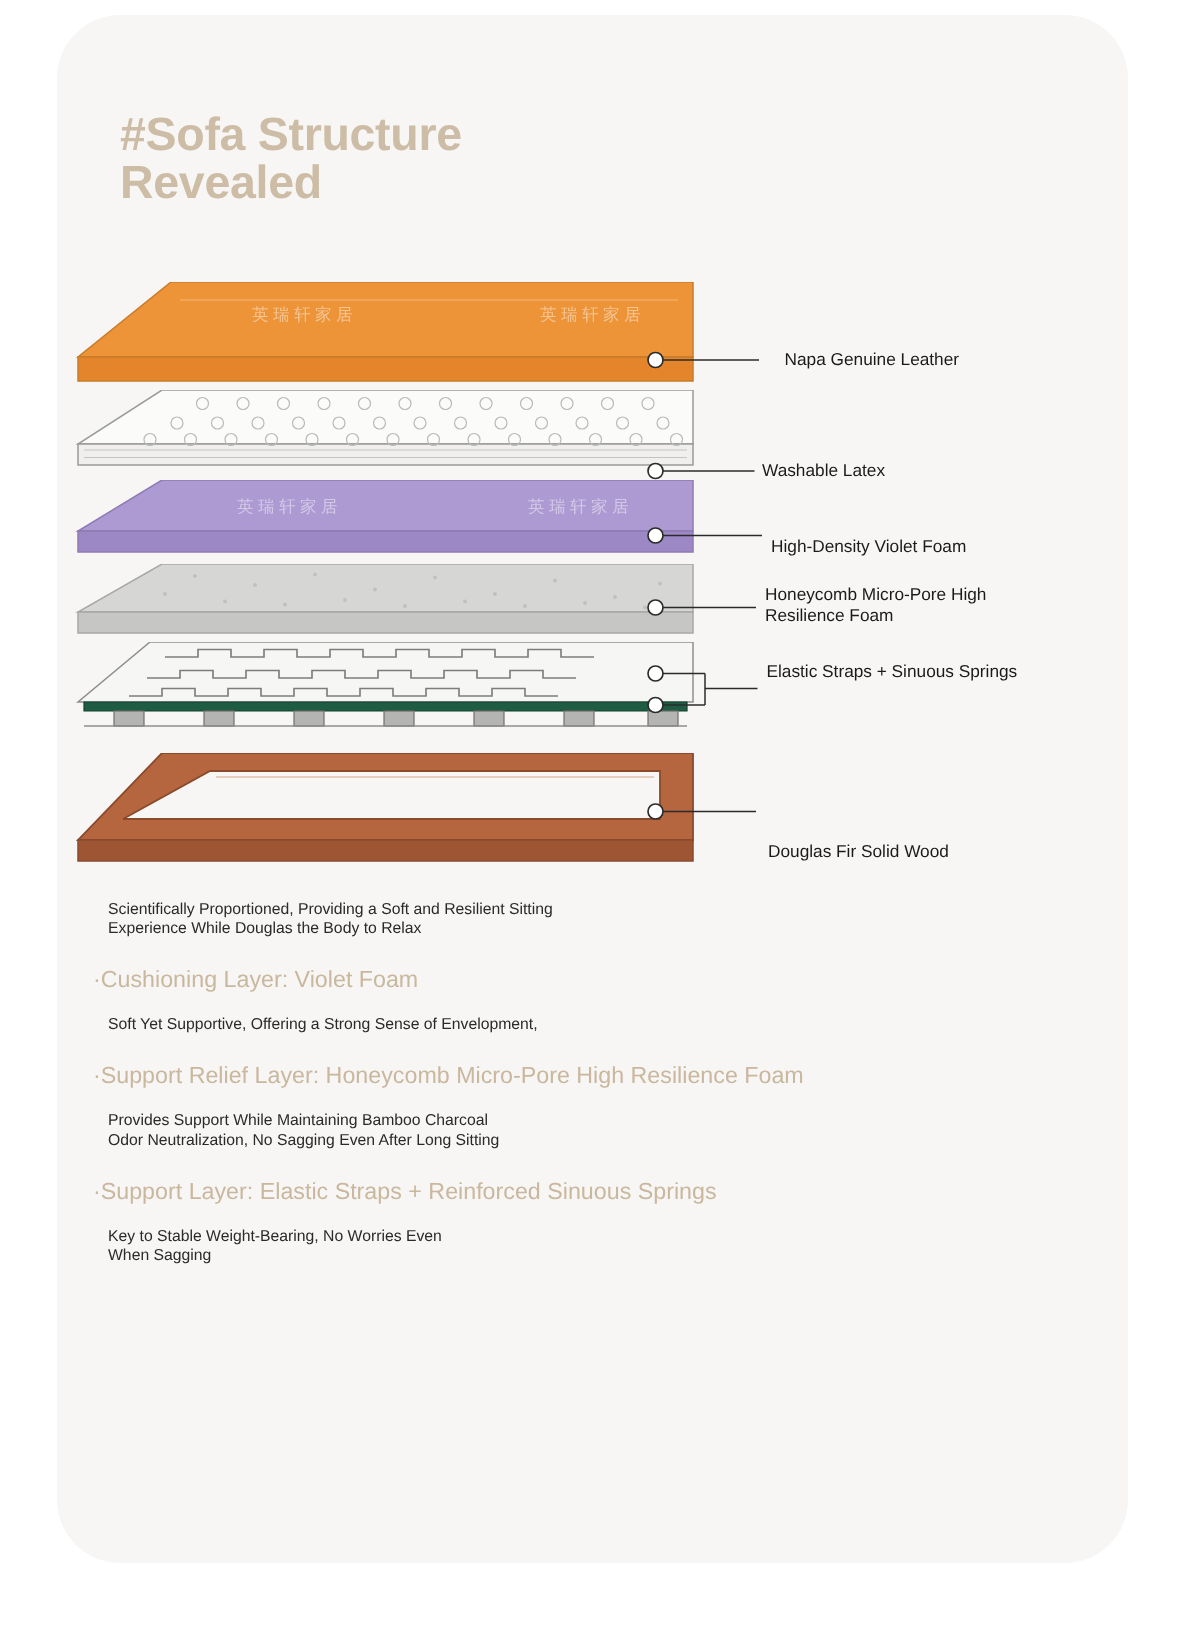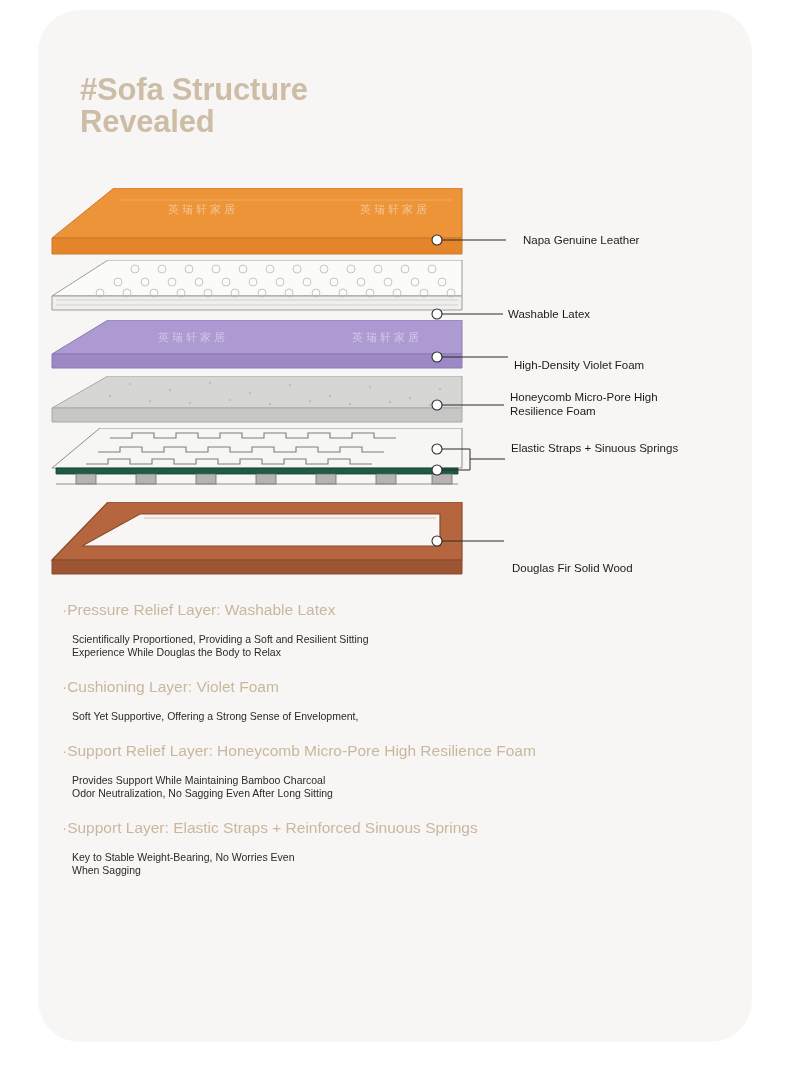--- a/index.html
+++ b/index.html
@@ -270,21 +270,20 @@
 
   <div class="callout-label" style="left:512px; top:233px;padding-left:11px;">Napa Genuine Leather</div>
   <div class="callout-label" style="left:508px; top:307px;">Washable Latex</div>
   <div class="callout-label" style="left:514px; top:358px;">High-Density Violet Foam</div>
   <div class="callout-label wrap" style="left:510px; top:390px;">Honeycomb Micro-Pore High Resilience Foam</div>
   <div class="callout-label wrap" style="left:511px; top:441px; width:170px;">Elastic Straps + Sinuous Springs</div>
   <div class="callout-label" style="left:512px; top:529px;margin-top:32px;">Douglas Fir Solid Wood</div>
 
   <div class="features">
     <div class="feature">
-      <div class="feature-title">·Pressure Relief Layer: Washable Latex</div>
       <div class="feature-desc">
         <span>Scientifically Proportioned, Providing a Soft and Resilient Sitting</span>
         <span>Experience While Douglas the Body to Relax</span>
       </div>
     </div>
     <div class="feature">
       <div class="feature-title" style="width:230px;">·Cushioning Layer: Violet Foam</div>
       <div class="feature-desc">
         <span>Soft Yet Supportive, Offering a Strong Sense of Envelopment,</span>
       </div>

